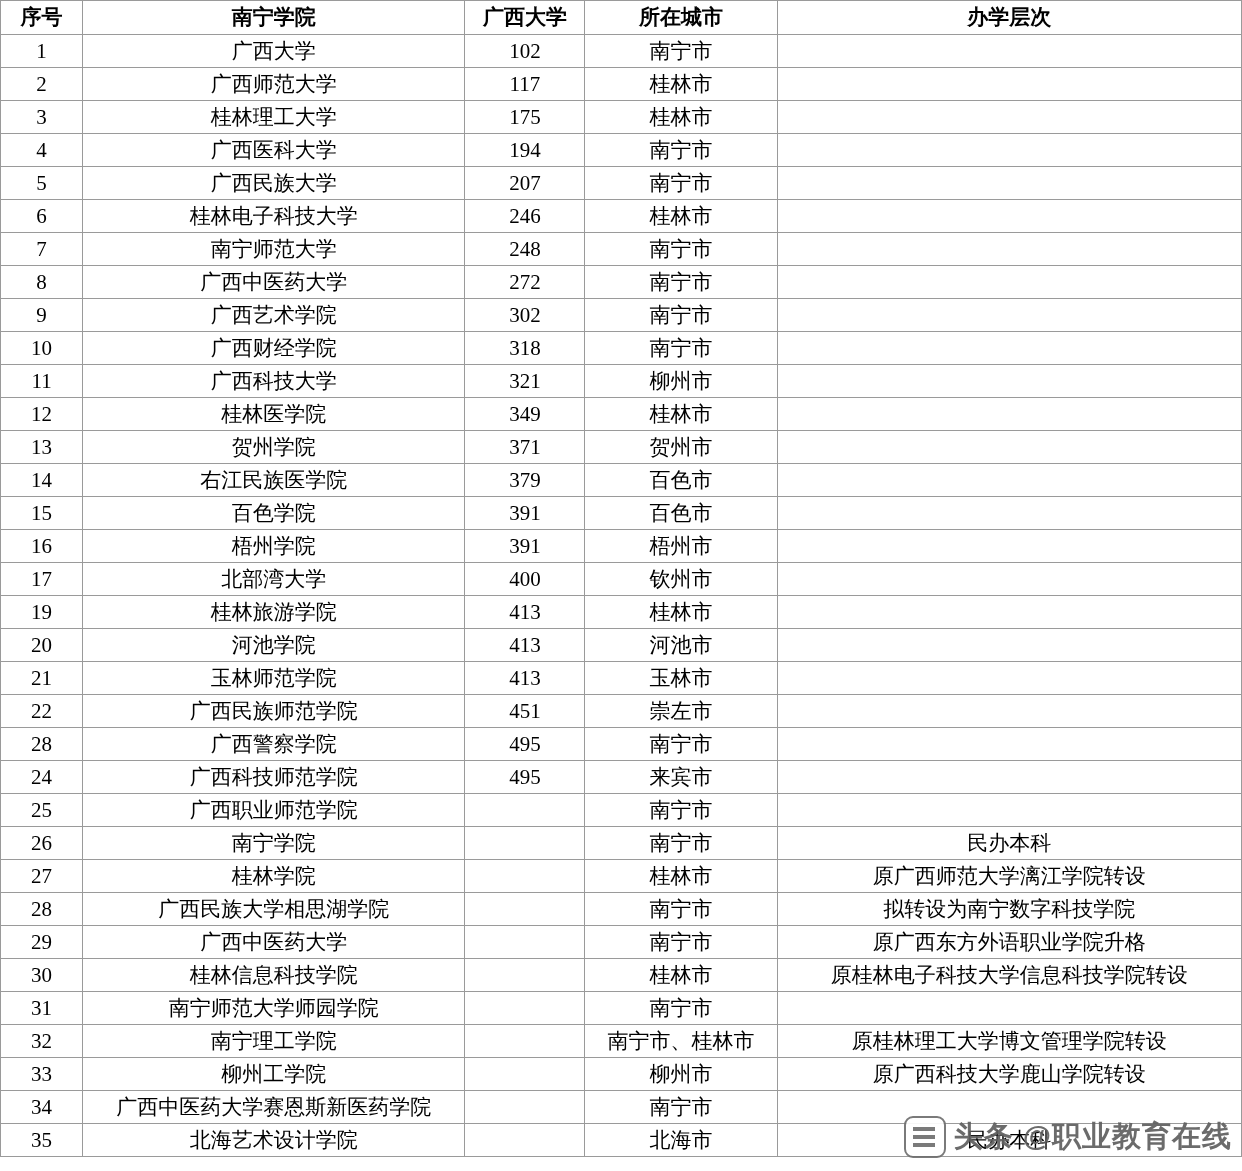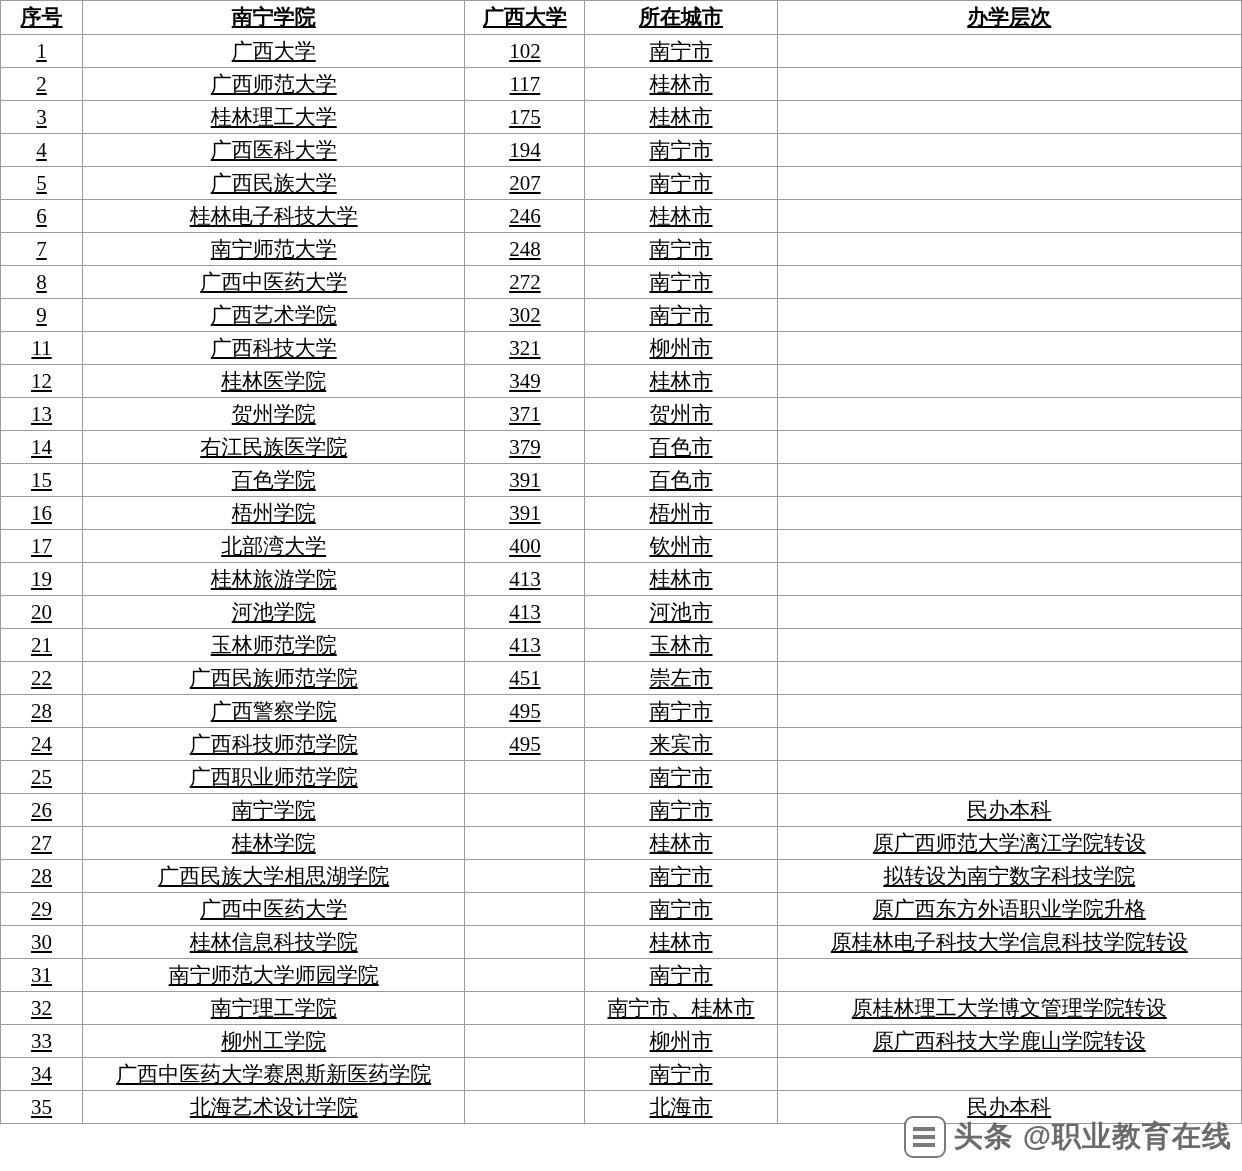--- a/index.html
+++ b/index.html
@@ -12,21 +12,20 @@
     height: 1171px;
     font-family: "Liberation Serif", "DejaVu Serif", serif;
     color: #000000;
     position: relative;
     overflow: hidden;
   }
   #sheet {
     width: 1242px;
     height: 1164px;
     position: relative;
-    text-decoration: underline;
   }
   table.grid {
     border-collapse: collapse;
     width: 1242px;
     table-layout: fixed;
   }
   table.grid th, table.grid td {
     border: 1px solid #9a9a9a;
     text-align: center;
     vertical-align: middle;
@@ -166,20 +165,27 @@
           <td class="level"></td>
         </tr>
         <tr>
           <td class="idx">9</td>
           <td class="name">广西艺术学院</td>
           <td class="rank">302</td>
           <td class="city">南宁市</td>
           <td class="level"></td>
         </tr>
         <tr>
+          <td class="idx">10</td>
+          <td class="name">广西财经学院</td>
+          <td class="rank">318</td>
+          <td class="city">南宁市</td>
+          <td class="level"></td>
+        </tr>
+        <tr>
           <td class="idx">11</td>
           <td class="name">广西科技大学</td>
           <td class="rank">321</td>
           <td class="city">柳州市</td>
           <td class="level"></td>
         </tr>
         <tr>
           <td class="idx">12</td>
           <td class="name">桂林医学院</td>
           <td class="rank">349</td>

